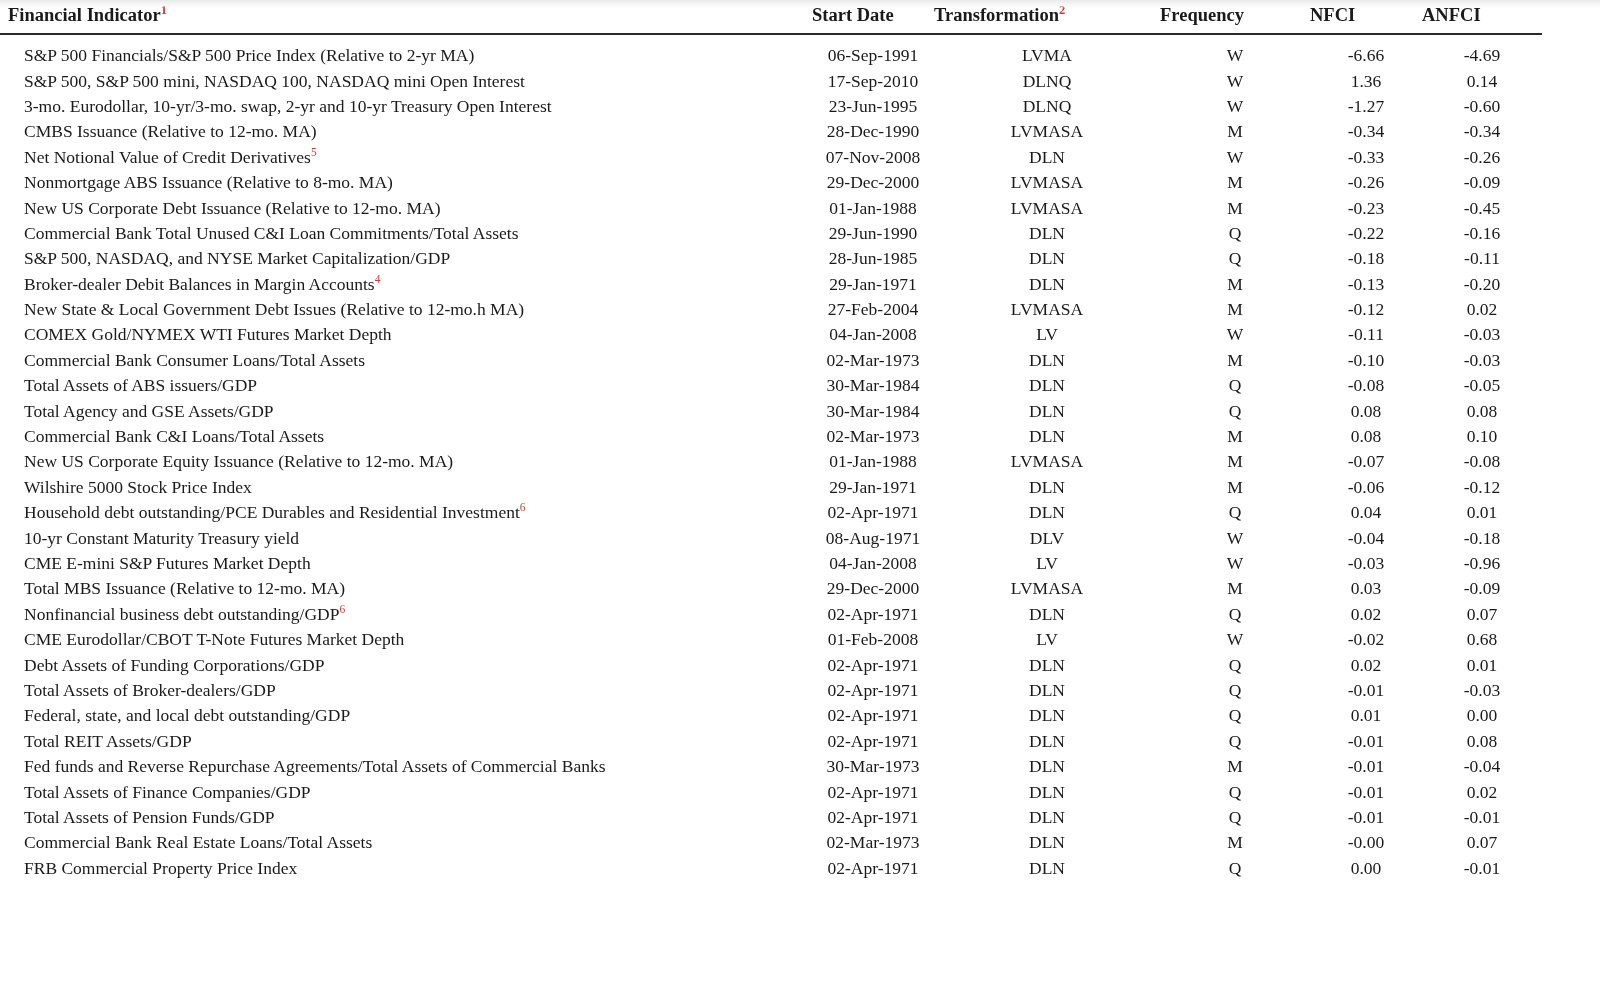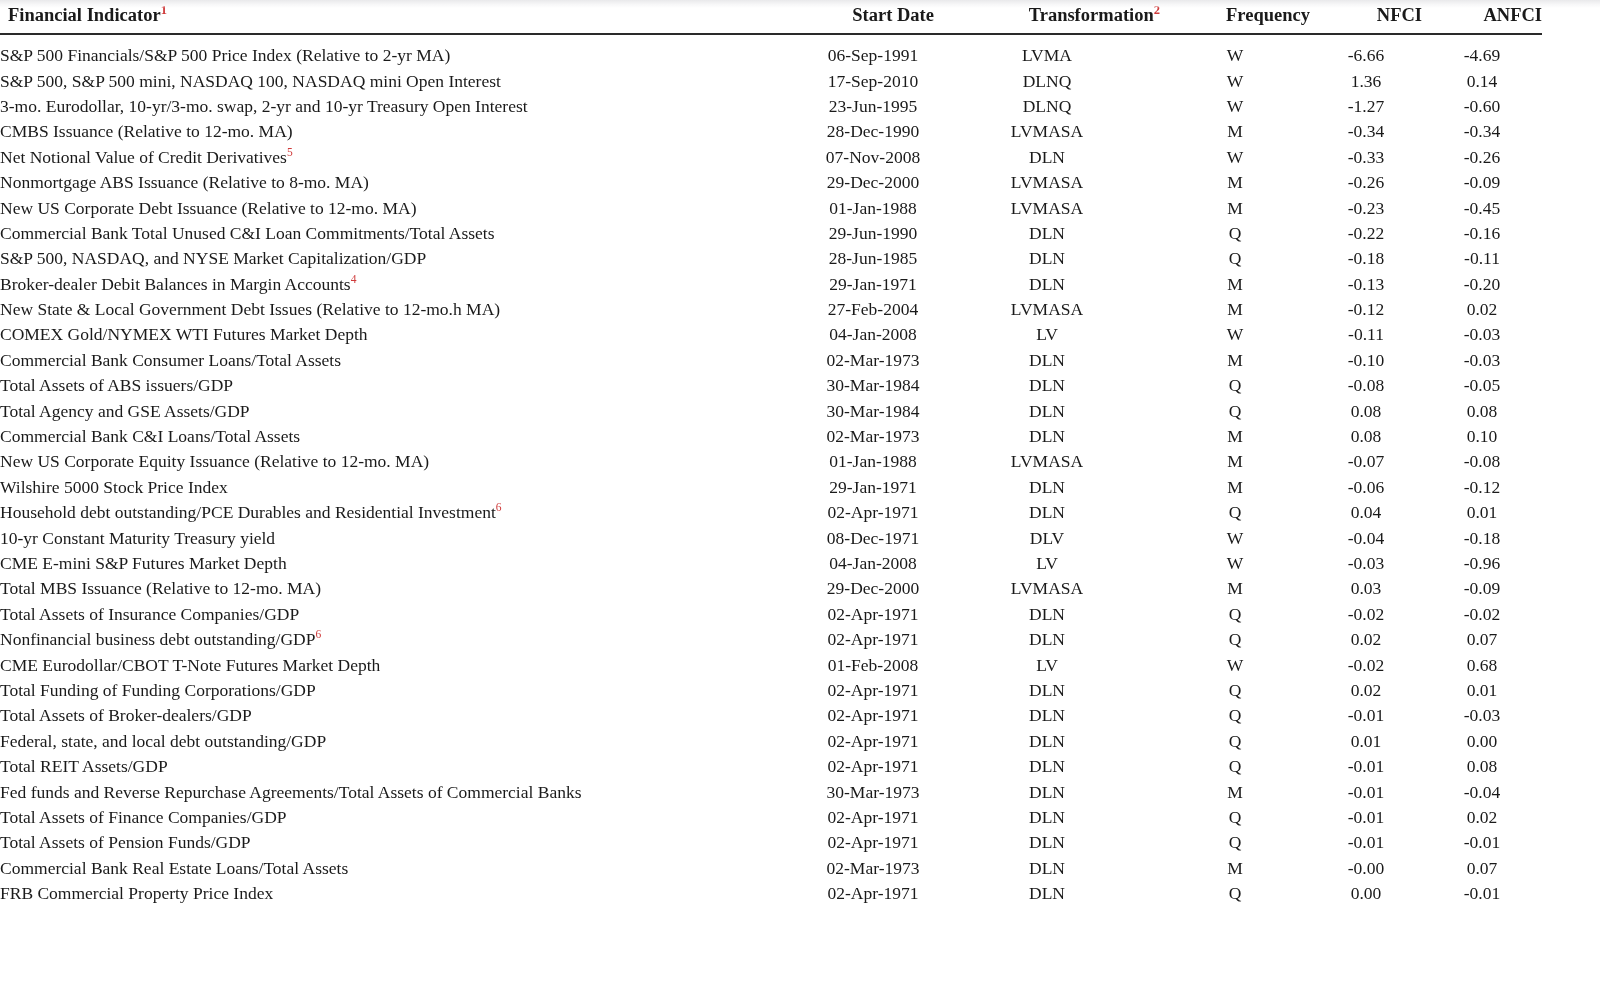--- a/index.html
+++ b/index.html
@@ -31,21 +31,21 @@
   col.c-ind   { width: 812px; }
   col.c-date  { width: 122px; }
   col.c-trans { width: 226px; }
   col.c-freq  { width: 150px; }
   col.c-nfci  { width: 112px; }
   col.c-anfci { width: 120px; }
 
   thead th {
     font-weight: bold;
     font-size: 18.5px;
-    text-align: right;
+    text-align: left;
     vertical-align: bottom;
     padding: 5px 0 7px 0;
     border-bottom: 2px solid #2a2a2a;
     white-space: nowrap;
   }
   thead th.left {
     text-align: left;
     padding-left: 8px;
   }
   tbody td {
@@ -53,21 +53,21 @@
     height: 25.4px;
     padding: 0;
     text-align: center;
     vertical-align: middle;
     white-space: nowrap;
     overflow: hidden;
   }
   tbody tr:first-child td { padding-top: 8px; }
   tbody td.left {
     text-align: left;
-    padding-left: 0;
+    padding-left: 24px;
   }
   sup.fn {
     color: #cf3a3a;
     font-size: 11.5px;
     line-height: 0;
     font-weight: bold;
   }
   thead sup.fn { font-size: 12.5px; }
   tbody sup.fn { font-weight: normal; }
 </style>
@@ -243,21 +243,21 @@
       <tr>
         <td class="left">Household debt outstanding/PCE Durables and Residential Investment<sup class="fn">6</sup></td>
         <td>02-Apr-1971</td>
         <td>DLN</td>
         <td>Q</td>
         <td>0.04</td>
         <td>0.01</td>
       </tr>
       <tr>
         <td class="left">10-yr Constant Maturity Treasury yield</td>
-        <td>08-Dec-1971</td>
+        <td>08-Aug-1971</td>
         <td>DLV</td>
         <td>W</td>
         <td>-0.04</td>
         <td>-0.18</td>
       </tr>
       <tr>
         <td class="left">CME E-mini S&amp;P Futures Market Depth</td>
         <td>04-Jan-2008</td>
         <td>LV</td>
         <td>W</td>
@@ -266,45 +266,37 @@
       </tr>
       <tr>
         <td class="left">Total MBS Issuance (Relative to 12-mo. MA)</td>
         <td>29-Dec-2000</td>
         <td>LVMASA</td>
         <td>M</td>
         <td>0.03</td>
         <td>-0.09</td>
       </tr>
       <tr>
-        <td class="left">Total Assets of Insurance Companies/GDP</td>
-        <td>02-Apr-1971</td>
-        <td>DLN</td>
-        <td>Q</td>
-        <td>-0.02</td>
-        <td>-0.02</td>
-      </tr>
-      <tr>
         <td class="left">Nonfinancial business debt outstanding/GDP<sup class="fn">6</sup></td>
         <td>02-Apr-1971</td>
         <td>DLN</td>
         <td>Q</td>
         <td>0.02</td>
         <td>0.07</td>
       </tr>
       <tr>
         <td class="left">CME Eurodollar/CBOT T-Note Futures Market Depth</td>
         <td>01-Feb-2008</td>
         <td>LV</td>
         <td>W</td>
         <td>-0.02</td>
         <td>0.68</td>
       </tr>
       <tr>
-        <td class="left">Total Funding of Funding Corporations/GDP</td>
+        <td class="left">Debt Assets of Funding Corporations/GDP</td>
         <td>02-Apr-1971</td>
         <td>DLN</td>
         <td>Q</td>
         <td>0.02</td>
         <td>0.01</td>
       </tr>
       <tr>
         <td class="left">Total Assets of Broker-dealers/GDP</td>
         <td>02-Apr-1971</td>
         <td>DLN</td>

